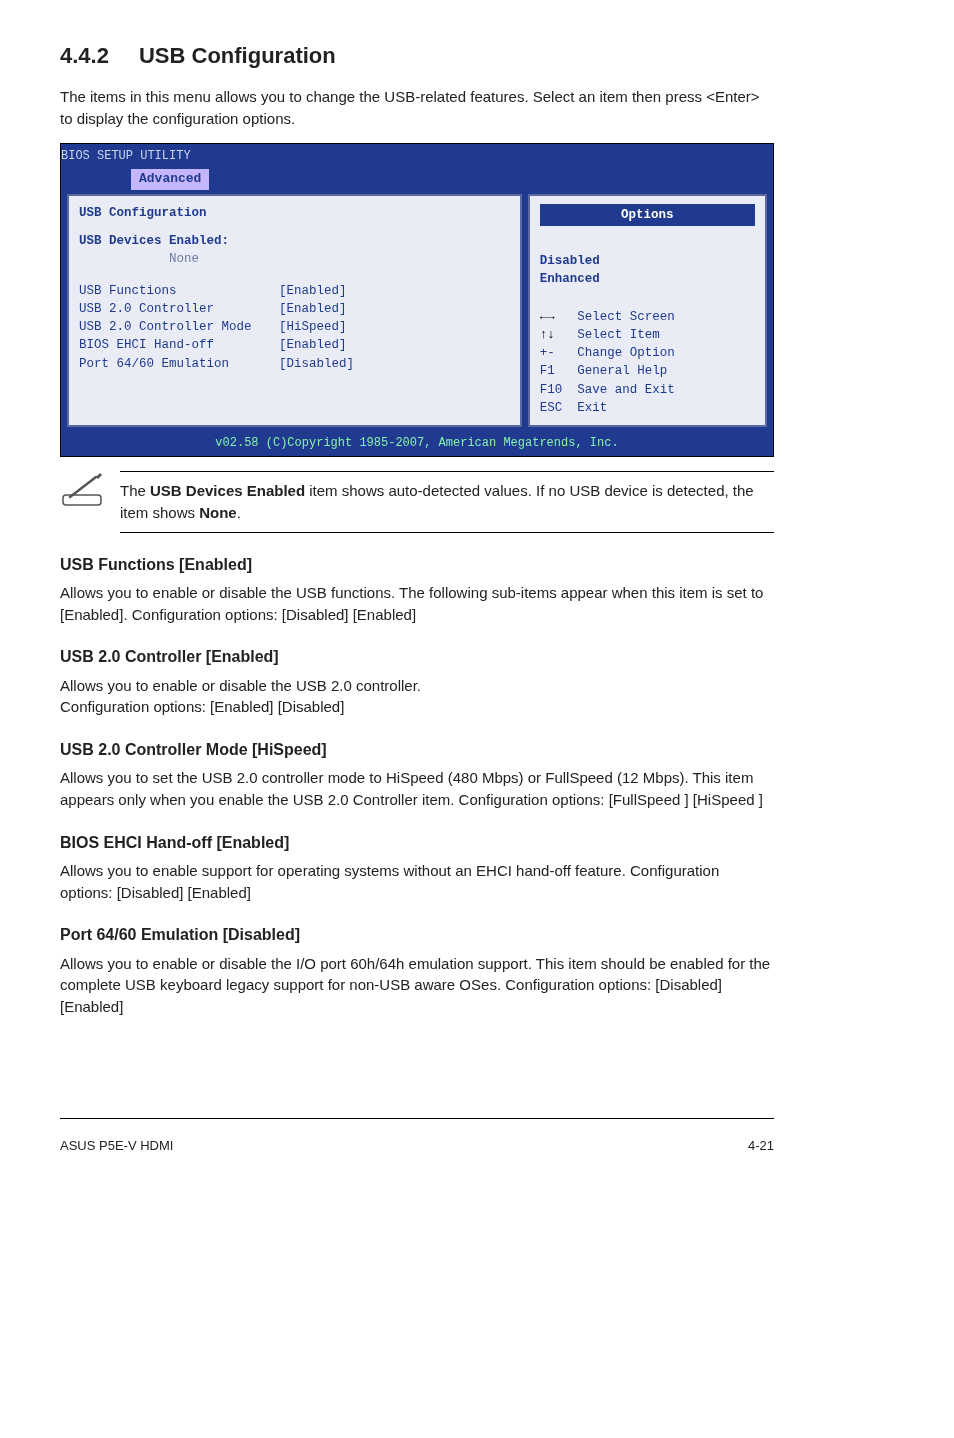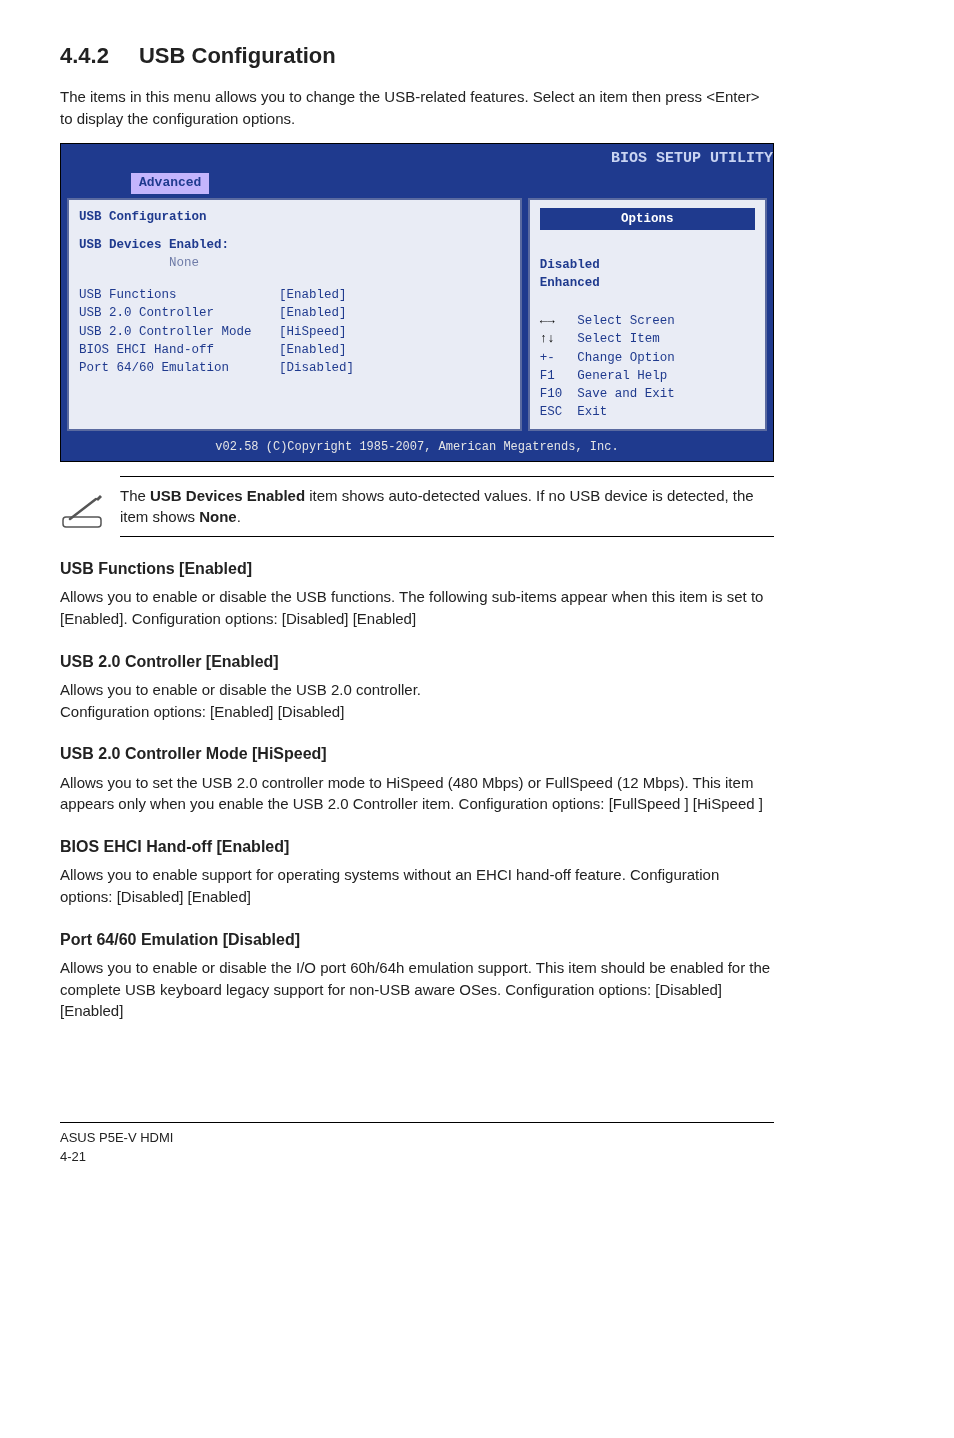--- a/index.html
+++ b/index.html
@@ -28,23 +28,23 @@
   
   .bios-outer {
     background: #1f3a8e;
     border: 1px solid #000;
     padding: 0;
     margin: 0 0 14px 0;
   }
   .bios-title {
     color: #c9d4f2;
     font-family: "Courier New", monospace;
-    font-size: 15px;
-    font-weight: bold;
-    text-align: right;
+    font-size: 12px;
+    font-weight: normal;
+    text-align: left;
     padding: 4px 0 0 0;
   }
   .bios-tab {
     display: inline-block;
     background: #c4b5fd;
     color: #1f3a8e;
     font-family: "Courier New", monospace;
     font-size: 13px;
     font-weight: bold;
     padding: 1px 8px;
@@ -79,56 +79,55 @@
     margin-bottom: 26px;
   }
   .help-block {
     margin-top: auto;
     padding-top: 20px;
     white-space: pre;
   }
   .help-block .glyph { color: #000; }
   .bios-footer {
     background: #1f3a8e;
-    color: #e5e5e5;
+    color: #86efac;
     font-family: "Courier New", monospace;
     font-size: 12px;
     text-align: center;
     padding: 2px 0 4px 0;
   }
 
   
   .note-row {
     display: flex;
     gap: 16px;
-    align-items: flex-end;
+    align-items: flex-start;
     margin: 0 0 16px 0;
   }
   .note-icon {
     width: 44px;
     height: 44px;
     flex-shrink: 0;
     position: relative;
   }
   .note-icon svg { width: 44px; height: 44px; }
   .note-text {
     border-top: 1px solid #000;
     border-bottom: 1px solid #000;
     padding: 8px 0;
     flex: 1;
   }
 
   .footer-line {
     border-top: 1px solid #000;
     margin-top: 100px;
-    padding-top: 6px;
+    padding-top: 18px;
     display: flex;
     justify-content: space-between;
     font-size: 13px;
-    flex-direction: column;
   }
 </style>
 </head>
 <body>
 
 <h2 class="section-title">
   <span class="num">4.4.2</span><span>USB Configuration</span>
 </h2>
 
 <p class="para">The items in this menu allows you to change the USB-related features. Select an item then press &lt;Enter&gt; to display the configuration options.</p>

